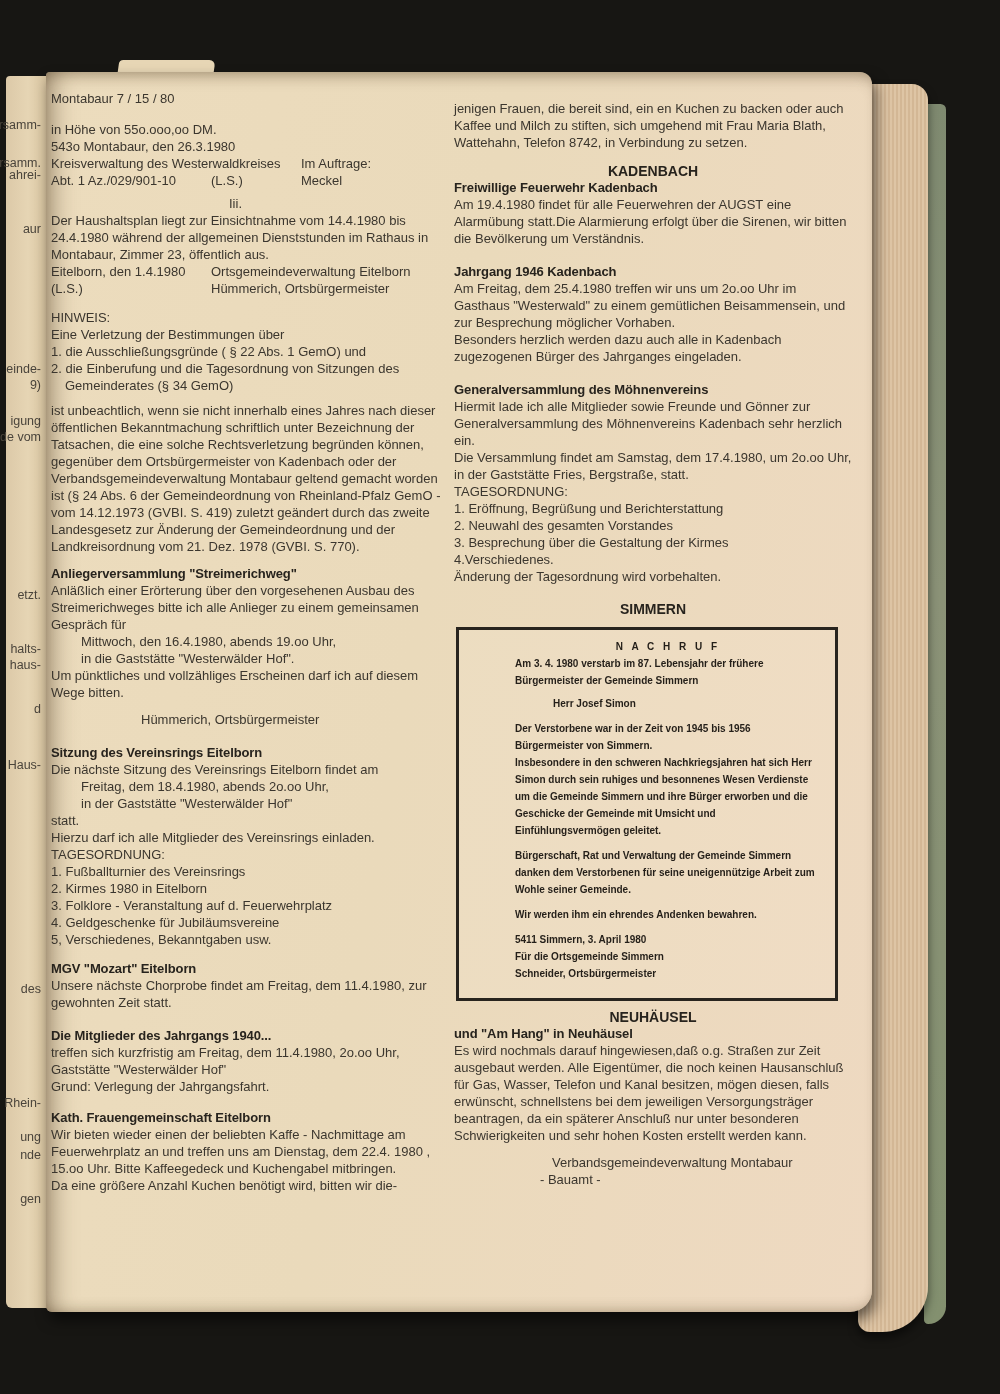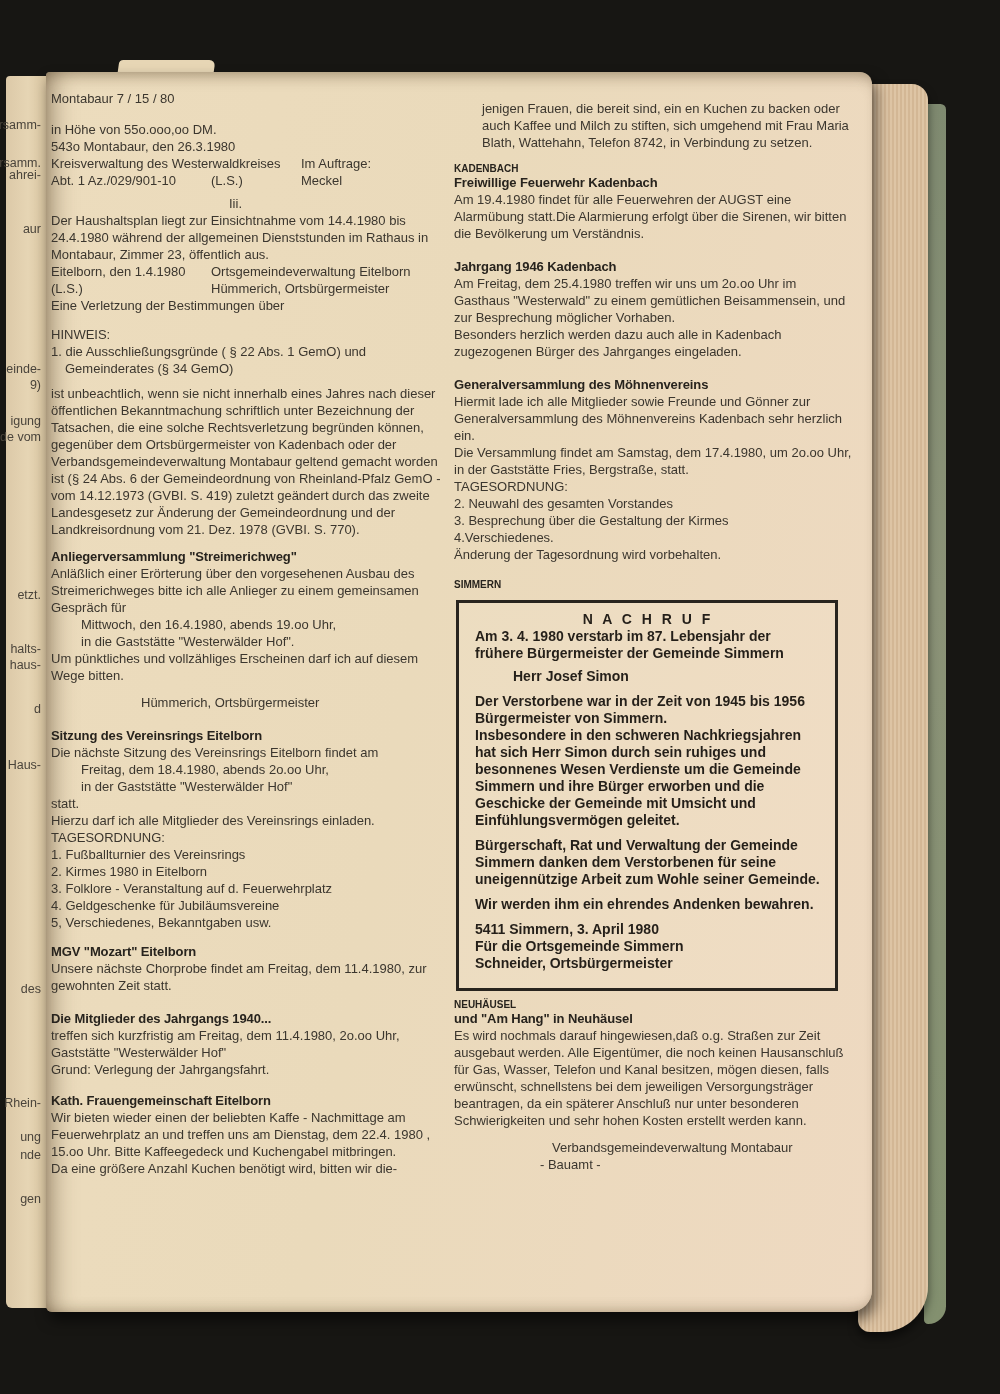--- a/index.html
+++ b/index.html
@@ -43,38 +43,38 @@
     border-radius:4px 12px 22px 6px;
     box-shadow:
       inset 20px 0 26px -16px rgba(70,50,25,.55),
       inset 0 12px 16px -10px rgba(80,58,30,.45),
       inset 0 -10px 14px -10px rgba(80,58,30,.35),
       4px 8px 14px rgba(0,0,0,.55);
   }
   
   .t{font-size:13px;line-height:17px;color:#3b362e;}
   .b{font-weight:bold;color:#27231d;letter-spacing:-.1px;}
-  .sec{font-size:10px;font-weight:bold;color:#27231d;}
+  .sec{font-size:14px;font-weight:bold;color:#27231d;text-align:center;}
   .row{position:relative;}
   .row .p2{position:absolute;left:250px;top:0;}
   .row .p160{position:absolute;left:160px;top:0;}
   .row .p250{position:absolute;left:250px;top:0;}
   .ind{padding-left:30px;}
   .col-left{position:absolute;left:5px;top:0;width:396px;}
   .col-right{position:absolute;left:408px;top:0;width:398px;}
   .mt6{margin-top:6px;}.mt8{margin-top:8px;}.mt10{margin-top:10px;}
   .mt12{margin-top:12px;}.mt14{margin-top:14px;}.mt16{margin-top:16px;}
-  .mt18{margin-top:18px;}.mt28{margin-top:28px;margin-left:28px;}
+  .mt18{margin-top:18px;}.mt28{margin-top:28px;}
   #nachruf-box{
     margin-top:10px;margin-left:2px;width:346px;
     border:3px solid #28241e;
     padding:8px 14px 16px 16px;
     background:rgba(255,248,232,.12);
   }
-  #nachruf-box .t{font-weight:bold;color:#241f19;font-size:14px;line-height:17px;}
+  #nachruf-box .t{font-weight:bold;color:#241f19;font-size:10px;line-height:17px;margin-left:40px;}
   #nachruf-title{text-align:center;font-size:15px;letter-spacing:3px;}
   .sig-ind1{padding-left:98px;}
   .sig-ind2{padding-left:86px;}
   .center-name{padding-left:90px;}
   .roman-center{padding-left:178px;}
 </style>
 </head>
 <body>
 
 <div id="cover-strip"></div>
@@ -123,23 +123,24 @@
     <div class="t">Der Haushaltsplan liegt zur Einsichtnahme vom 14.4.1980 bis 24.4.1980 während der allgemeinen Dienststunden im Rathaus in Montabaur, Zimmer 23, öffentlich aus.</div>
     <div class="t row" style="height:17px;">
       <span>Eitelborn, den 1.4.1980</span>
       <span class="p160">Ortsgemeindeverwaltung Eitelborn</span>
     </div>
     <div class="t row" style="height:17px;">
       <span>(L.S.)</span>
       <span class="p160">Hümmerich, Ortsbürgermeister</span>
     </div>
 
+    <div class="t mt12">HINWEIS:</div>
     <div class="t">Eine Verletzung der Bestimmungen über</div>
-    <div class="t mt12">HINWEIS:</div>
     <div class="t">1. die Ausschließungsgründe ( § 22 Abs. 1 GemO) und</div>
+    <div class="t">2. die Einberufung und die Tagesordnung von Sitzungen des</div>
     <div class="t" style="padding-left:14px;">Gemeinderates (§ 34 GemO)</div>
     <div class="t mt8">ist unbeachtlich, wenn sie nicht innerhalb eines Jahres nach dieser öffentlichen Bekanntmachung schriftlich unter Bezeichnung der Tatsachen, die eine solche Rechtsverletzung begründen können, gegenüber dem Ortsbürgermeister von Kadenbach oder der Verbandsgemeindeverwaltung Montabaur geltend gemacht worden ist (§ 24 Abs. 6 der Gemeindeordnung von Rheinland-Pfalz GemO - vom 14.12.1973 (GVBI. S. 419) zuletzt geändert durch das zweite Landesgesetz zur Änderung der Gemeindeordnung und der Landkreisordnung vom 21. Dez. 1978 (GVBI. S. 770).</div>
 
     <div class="t b mt10">Anliegerversammlung "Streimerichweg"</div>
     <div class="t">Anläßlich einer Erörterung über den vorgesehenen Ausbau des Streimerichweges bitte ich alle Anlieger zu einem gemeinsamen Gespräch für</div>
     <div class="t ind">Mittwoch, den 16.4.1980, abends 19.oo Uhr,</div>
     <div class="t ind">in die Gaststätte "Westerwälder Hof".</div>
     <div class="t">Um pünktliches und vollzähliges Erscheinen darf ich auf diesem Wege bitten.</div>
     <div class="t center-name mt10">Hümmerich, Ortsbürgermeister</div>
 
@@ -176,20 +177,21 @@
     <div class="t">Am 19.4.1980 findet für alle Feuerwehren der AUGST eine Alarmübung statt.Die Alarmierung erfolgt über die Sirenen, wir bitten die Bevölkerung um Verständnis.</div>
 
     <div class="t b mt16">Jahrgang 1946 Kadenbach</div>
     <div class="t">Am Freitag, dem 25.4.1980 treffen wir uns um 2o.oo Uhr im Gasthaus "Westerwald" zu einem gemütlichen Beisammensein, und zur Besprechung möglicher Vorhaben.</div>
     <div class="t">Besonders herzlich werden dazu auch alle in Kadenbach zugezogenen Bürger des Jahrganges eingeladen.</div>
 
     <div class="t b mt16">Generalversammlung des Möhnenvereins</div>
     <div class="t">Hiermit lade ich alle Mitglieder sowie Freunde und Gönner zur Generalversammlung des Möhnenvereins Kadenbach sehr herzlich ein.</div>
     <div class="t">Die Versammlung findet am Samstag, dem 17.4.1980, um 2o.oo Uhr, in der Gaststätte Fries, Bergstraße, statt.</div>
     <div class="t">TAGESORDNUNG:</div>
+    <div class="t">1. Eröffnung, Begrüßung und Berichterstattung</div>
     <div class="t">2. Neuwahl des gesamten Vorstandes</div>
     <div class="t">3. Besprechung über die Gestaltung der Kirmes</div>
     <div class="t">4.Verschiedenes.</div>
     <div class="t">Änderung der Tagesordnung wird vorbehalten.</div>
 
     <div class="sec mt16">SIMMERN</div>
 
     <div id="nachruf-box">
       <div class="t" id="nachruf-title">N A C H R U F</div>
       <div class="t">Am 3. 4. 1980 verstarb im 87. Lebensjahr der frühere Bürgermeister der Gemeinde Simmern</div>

